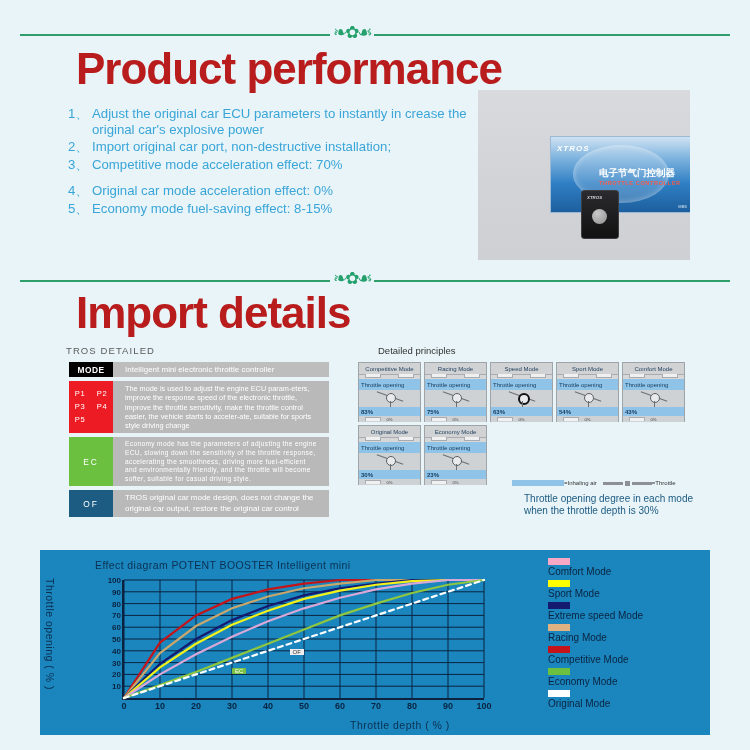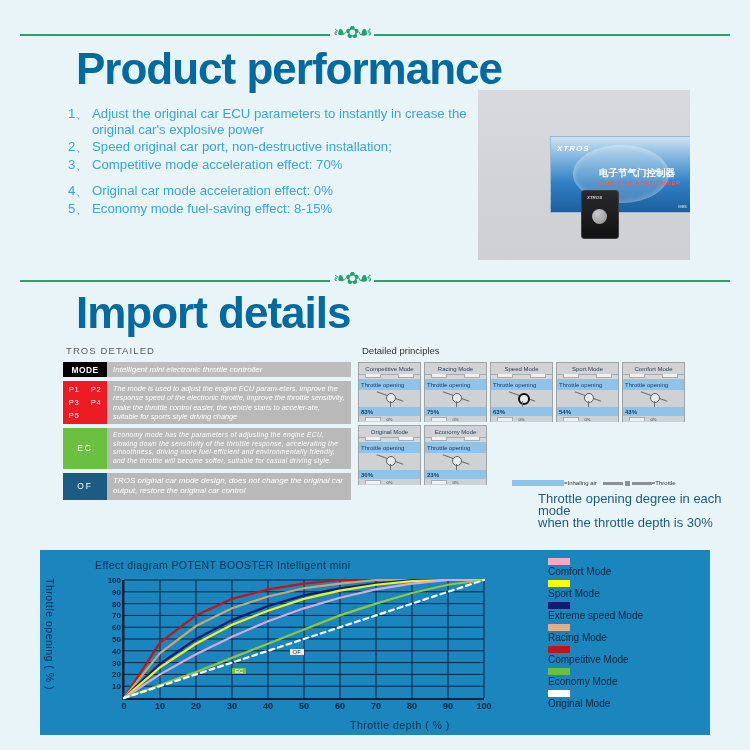--- a/index.html
+++ b/index.html
@@ -8,21 +8,21 @@
     background:#e8f4f8;
     font-family:"Liberation Sans", sans-serif;
     overflow:hidden;position:relative;
   }
   .page{position:absolute;inset:0;}
 
   
   .sec-rule{position:absolute;height:2px;background:#2e9e6b;}
   .ornament{position:absolute;color:#23a06b;font-size:17px;line-height:1;
     letter-spacing:-2px;background:#e8f4f8;padding:0 3px;}
-  .sec-title{position:absolute;color:#0369a1;font-weight:bold;
+  .sec-title{position:absolute;color:#b91c1c;font-weight:bold;
     font-family:"Liberation Sans", sans-serif;letter-spacing:-1px;}
 
   
   .bullets{position:absolute;left:68px;top:106px;width:400px;}
   .bullet{display:flex;color:#3aa5d8;font-size:13.2px;line-height:15.5px;
     margin-bottom:2px;}
   .bullet .num{width:24px;flex:0 0 24px;text-align:left;}
   .bullet .txt{flex:1;}
   .bullet.gap{margin-top:11px;}
 
@@ -57,38 +57,38 @@
     background:linear-gradient(180deg,#2b2b2f,#111);border-radius:3px;
     border:1px solid #3d3d42;}
   .device .logo{position:absolute;left:5px;top:4px;color:#cfcfcf;font-size:4.4px;
     font-weight:bold;font-style:italic;}
   .device .knob{position:absolute;left:10px;top:18px;width:15px;height:15px;
     border-radius:50%;background:radial-gradient(circle at 35% 30%,#c9c9c9,#8f8f8f);}
 
   
   .mode-cap{position:absolute;left:66px;top:345px;color:#5a5a5a;font-size:9.5px;
     letter-spacing:1.1px;}
-  .mtable{position:absolute;left:63px;top:362px;width:288px;}
+  .mtable{position:absolute;left:69px;top:362px;width:260px;}
   .mrow{display:flex;margin-bottom:4px;}
   .mkey{flex:0 0 44px;color:#fff;display:flex;align-items:center;
     justify-content:center;text-align:center;font-size:7.4px;line-height:10px;}
-  .mval{flex:1;background:#b9b9b9;color:#fff;padding:3px 6px;
-    display:flex;align-items:center;font-style:italic;}
+  .mval{flex:1;background:#b9b9b9;color:#fff;padding:3px 12px;
+    display:flex;align-items:center;}
   .mrow.r0 .mkey{background:#000;font-size:8.4px;font-weight:bold;letter-spacing:.5px;}
   .mrow.r0 .mval{background:#bdbdbd;font-size:8px;}
   .mrow.r1 .mkey{background:#ed1c24;font-size:7.6px;letter-spacing:.5px;}
   .mrow.r1 .mval{font-size:7.3px;line-height:9.3px;}
   .mrow.r2 .mkey{background:#6cc040;font-size:8.4px;letter-spacing:2px;}
   .mrow.r2 .mval{font-size:6.6px;line-height:8.6px;letter-spacing:.35px;}
   .mrow.r3 .mkey{background:#1c5b82;font-size:8.4px;letter-spacing:2px;}
   .mrow.r3 .mval{font-size:8px;line-height:10.5px;}
   .pgrid{display:grid;grid-template-columns:1fr 1fr;row-gap:3px;width:100%;}
 
   
-  .dp-cap{position:absolute;left:362px;top:345px;color:#333;font-size:9.5px;}
+  .dp-cap{position:absolute;left:378px;top:345px;color:#333;font-size:9.5px;}
   .cards{position:absolute;left:358px;top:362px;display:flex;flex-wrap:wrap;gap:3px;
     width:334px;}
   .card{width:63px;background:#d7d7d7;border:1px solid #9fa4a8;
     position:relative;height:60px;box-sizing:border-box;}
   .card .ctitle{height:11px;background:#d0d2d4;border-bottom:1px solid #a8acb0;
     color:#1d3d5c;font-size:6px;display:flex;align-items:center;
     justify-content:center;white-space:nowrap;}
   .card .nub{position:absolute;top:11px;left:6px;width:14px;height:3px;
     background:#f0f0f0;border:1px solid #a8acb0;border-top:none;}
   .card .nub2{position:absolute;top:11px;right:6px;width:14px;height:3px;
@@ -112,21 +112,21 @@
     background:#cfd2d5;color:#444;font-size:4.2px;display:flex;
     align-items:center;justify-content:center;}
   .card .fnub{position:absolute;bottom:0;left:6px;width:14px;height:3px;
     background:#f0f0f0;border:1px solid #a8acb0;border-bottom:none;}
 
   .legend2{position:absolute;left:512px;top:480px;width:190px;}
   .legend2 .l2row{display:flex;align-items:center;font-size:6px;color:#333;}
   .sw-air{width:52px;height:6px;background:#8fc3e8;}
   .sw-thr{display:inline-flex;align-items:center;margin-left:6px;}
   .sw-thr i{display:block;height:3px;background:#8d9094;}
-  .cap2{position:absolute;left:538px;top:493px;color:#1c5b82;font-size:13px;
+  .cap2{position:absolute;left:524px;top:493px;color:#1c5b82;font-size:10px;
     line-height:12px;}
 
   
   .chart{position:absolute;left:40px;top:550px;width:670px;height:185px;
     background:#1a86bd;}
   .ctitle2{position:absolute;left:55px;top:9px;color:#0c2f52;font-size:10.5px;
     letter-spacing:.4px;}
   .ylab{position:absolute;left:4px;top:28px;color:#0c2f52;font-size:10.5px;
     writing-mode:vertical-rl;letter-spacing:.5px;}
   .xlab{position:absolute;left:310px;bottom:4px;color:#0c2f52;font-size:10.5px;
@@ -155,21 +155,21 @@
   <div class="ornament" style="left:330px;top:24px;">❧✿☙</div>
   <div class="sec-title" style="left:76px;top:44px;font-size:44px;">Product performance</div>
 
   <div class="bullets">
     <div class="bullet">
       <span class="num">1、</span>
       <span class="txt">Adjust the original car ECU parameters to instantly in crease the original car's explosive power</span>
     </div>
     <div class="bullet">
       <span class="num">2、</span>
-      <span class="txt">Speed original car port, non-destructive installation;</span>
+      <span class="txt">Import original car port, non-destructive installation;</span>
     </div>
     <div class="bullet">
       <span class="num">3、</span>
       <span class="txt">Competitive mode acceleration effect: 70%</span>
     </div>
     <div class="bullet gap">
       <span class="num">4、</span>
       <span class="txt">Original car mode acceleration effect: 0%</span>
     </div>
     <div class="bullet">

